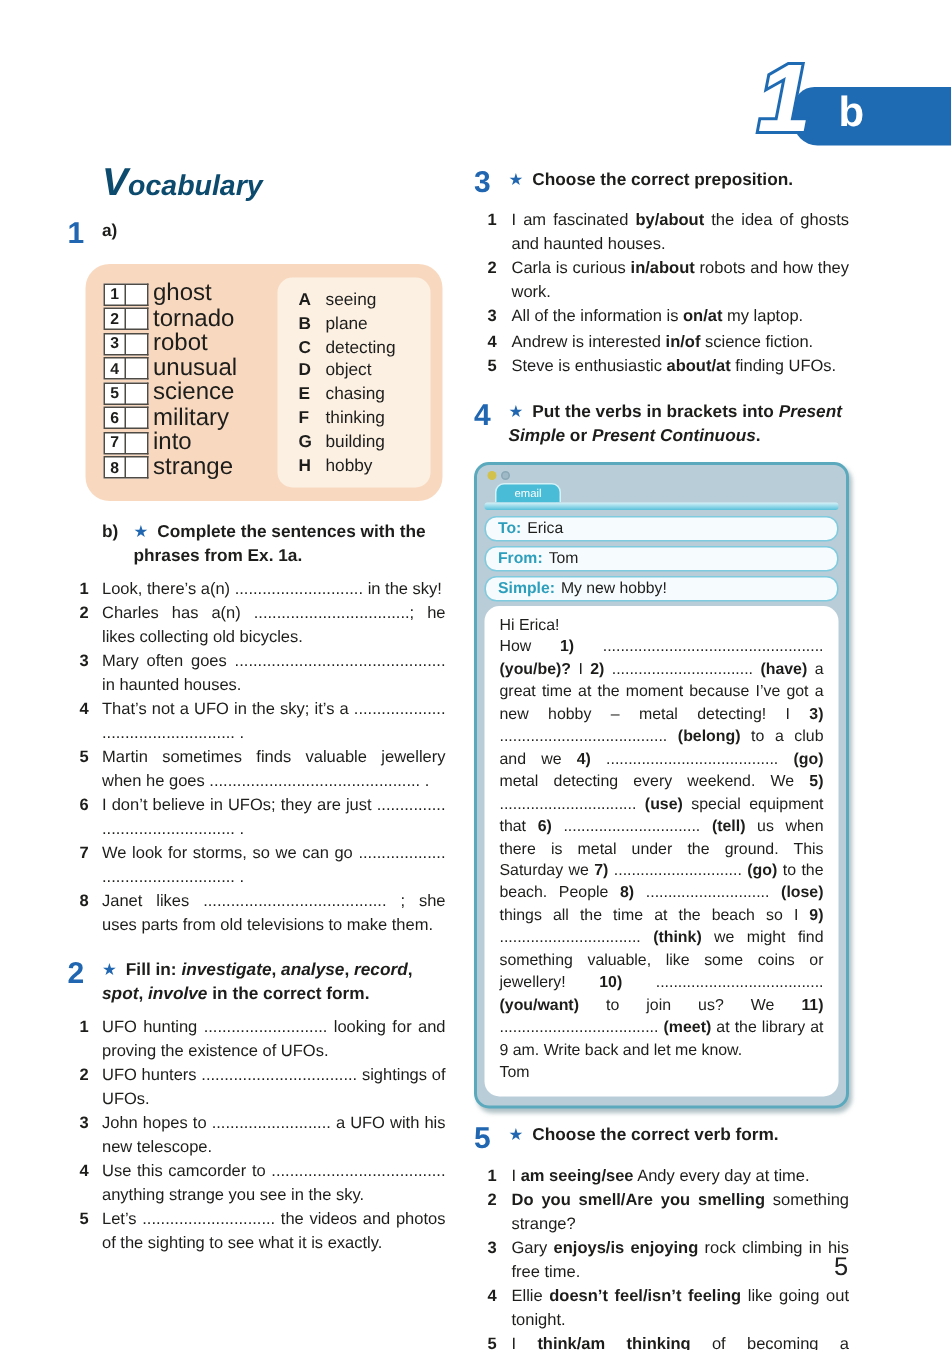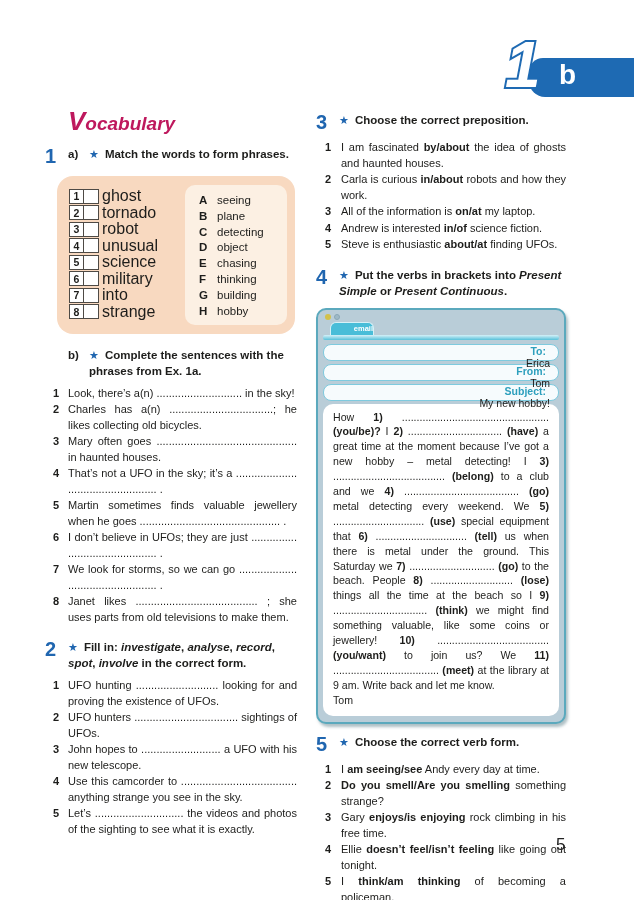--- a/index.html
+++ b/index.html
@@ -12,21 +12,21 @@
              background:#1e6ab3;border-radius:14px 0 0 16px;z-index:1;}
   .badge-b{position:absolute;left:30px;top:3px;font-size:28px;font-weight:700;color:#fff;line-height:1;}
   .badge-one{position:absolute;left:505px;top:33px;z-index:2;font-size:64px;line-height:1;
              font-weight:700;font-style:italic;color:#fff;
              -webkit-text-stroke:4px #1e6ab3;paint-order:stroke fill;}
 
   .col{position:absolute;}
   .col-left{left:45px;top:106px;width:252px;}
   .col-right{left:316px;top:112px;width:250px;}
 
-  .vocab{margin:0 0 9px 23px;font-style:italic;font-weight:700;color:#be185d;font-size:19px;line-height:1.2;}
+  .vocab{margin:0 0 9px 23px;font-style:italic;font-weight:700;color:#0c4a6e;font-size:19px;line-height:1.2;}
   .vocab-initial{font-size:26px;}
 
   .ex-header{display:flex;margin:0 0 7px;}
   .ex-num{width:23px;flex:none;color:#2066b0;font-weight:700;font-size:20px;line-height:1.05;}
   .ex-part{width:21px;flex:none;font-weight:700;font-size:11.5px;line-height:16px;}
   .ex-title-wrap{flex:1;font-weight:700;font-size:11.5px;line-height:16px;}
   .star{color:#2066b0;margin-right:6px;font-size:11px;font-weight:400;}
   .sub-header{margin-top:13px;}
 
   
@@ -53,25 +53,25 @@
 
   
   .email{margin:9px 0 10px;width:250px;box-sizing:border-box;background:#b9cdd8;
          border:2px solid #5ba9bd;border-radius:10px;padding:3px 5px 6px;
          box-shadow:2px 3px 3px rgba(110,140,150,.55);}
   .email-chrome{height:9px;display:flex;align-items:center;gap:3px;padding-left:2px;}
   .dot{width:6px;height:6px;border-radius:50%;}
   .dot-y{background:#d2c14b;}
   .dot-g{background:#9fb9c6;border:1px solid #8aa8b6;box-sizing:border-box;}
   .email-tab{width:42px;height:12px;margin-left:7px;background:#49bdd8;border:1px solid #d7f1f7;
-             border-bottom:none;border-radius:6px 6px 0 0;color:#fff;font-size:7.5px;font-weight:700;
-             text-align:right;line-height:12px;}
+             border-bottom:none;border-radius:6px 6px 0 0;color:#fff;font-size:7.5px;font-weight:400;
+             text-align:center;line-height:12px;}
   .email-bar{height:5px;background:linear-gradient(180deg,#d6f1f8,#58c1da);border-radius:2px;margin:0 0 4px;}
   .efield{display:flex;background:#f6fbfd;border:1px solid #7ecade;border-radius:8px;height:15px;
-          align-items:flex-end;padding:0 8px;margin-bottom:3px;font-size:10.5px;flex-direction:column;}
+          align-items:center;padding:0 8px;margin-bottom:3px;font-size:10.5px;}
   .efield-label{color:#2d9fbd;font-weight:700;margin-right:4px;flex:none;}
   .email-body{background:#fff;border-radius:10px;margin-top:2px;padding:6px 10px 8px;
               font-size:10.6px;line-height:14.9px;}
   .email-par{text-align:justify;}
 
   .page-num{position:absolute;left:556px;top:835px;font-size:17px;color:#222;}
 </style>
 </head>
 <body>
 
@@ -83,23 +83,20 @@
   <span class="badge-one">1</span>
 
   <div class="col col-left">
     <div class="vocab">
       <span class="vocab-initial">V</span><span>ocabulary</span>
     </div>
 
     <div class="ex-header">
       <span class="ex-num">1</span>
       <span class="ex-part">a)</span>
-      <div class="ex-title-wrap">
-        <span class="star">★</span><span>Match the words to form phrases.</span>
-      </div>
     </div>
 
     <div class="match-box">
       <div class="match-left">
           <div class="mrow">
             <span class="mcell">1</span>
             <span class="mcell blank"></span>
             <span class="mword">ghost</span>
           </div>
           <div class="mrow">
@@ -293,25 +290,26 @@
       <div>
           <div class="efield">
             <span class="efield-label">To:</span>
             <span>Erica</span>
           </div>
           <div class="efield">
             <span class="efield-label">From:</span>
             <span>Tom</span>
           </div>
           <div class="efield">
-            <span class="efield-label">Subject:</span>
+            <span class="efield-label">Simple:</span>
             <span>My new hobby!</span>
           </div>
         </div>
       <div class="email-body">
+        <div>Hi Erica!</div>
         <div class="email-par"><span>How </span><span class="b ">1)</span><span> .................................................. </span><span class="b ">(you/be)?</span><span> I </span><span class="b ">2)</span><span> ................................ </span><span class="b ">(have)</span><span> a great time at the moment because I’ve got a new hobby – metal detecting! I </span><span class="b ">3)</span><span> ...................................... </span><span class="b ">(belong)</span><span> to a club and we </span><span class="b ">4)</span><span> ....................................... </span><span class="b ">(go)</span><span> metal detecting every weekend. We </span><span class="b ">5)</span><span> ............................... </span><span class="b ">(use)</span><span> special equipment that </span><span class="b ">6)</span><span> ............................... </span><span class="b ">(tell)</span><span> us when there is metal under the ground. This Saturday we </span><span class="b ">7)</span><span> ............................. </span><span class="b ">(go)</span><span> to the beach. People </span><span class="b ">8)</span><span> ............................ </span><span class="b ">(lose)</span><span> things all the time at the beach so I </span><span class="b ">9)</span><span> ................................ </span><span class="b ">(think)</span><span> we might find something valuable, like some coins or jewellery! </span><span class="b ">10)</span><span> ...................................... </span><span class="b ">(you/want)</span><span> to join us? We </span><span class="b ">11)</span><span> .................................... </span><span class="b ">(meet)</span><span> at the library at 9 am. Write back and let me know.</span></div>
         <div>Tom</div>
       </div>
     </div>
 
     <div class="ex-header">
       <span class="ex-num">5</span>
       <div class="ex-title-wrap">
         <span class="star">★</span><span>Choose the correct verb form.</span>
       </div>

